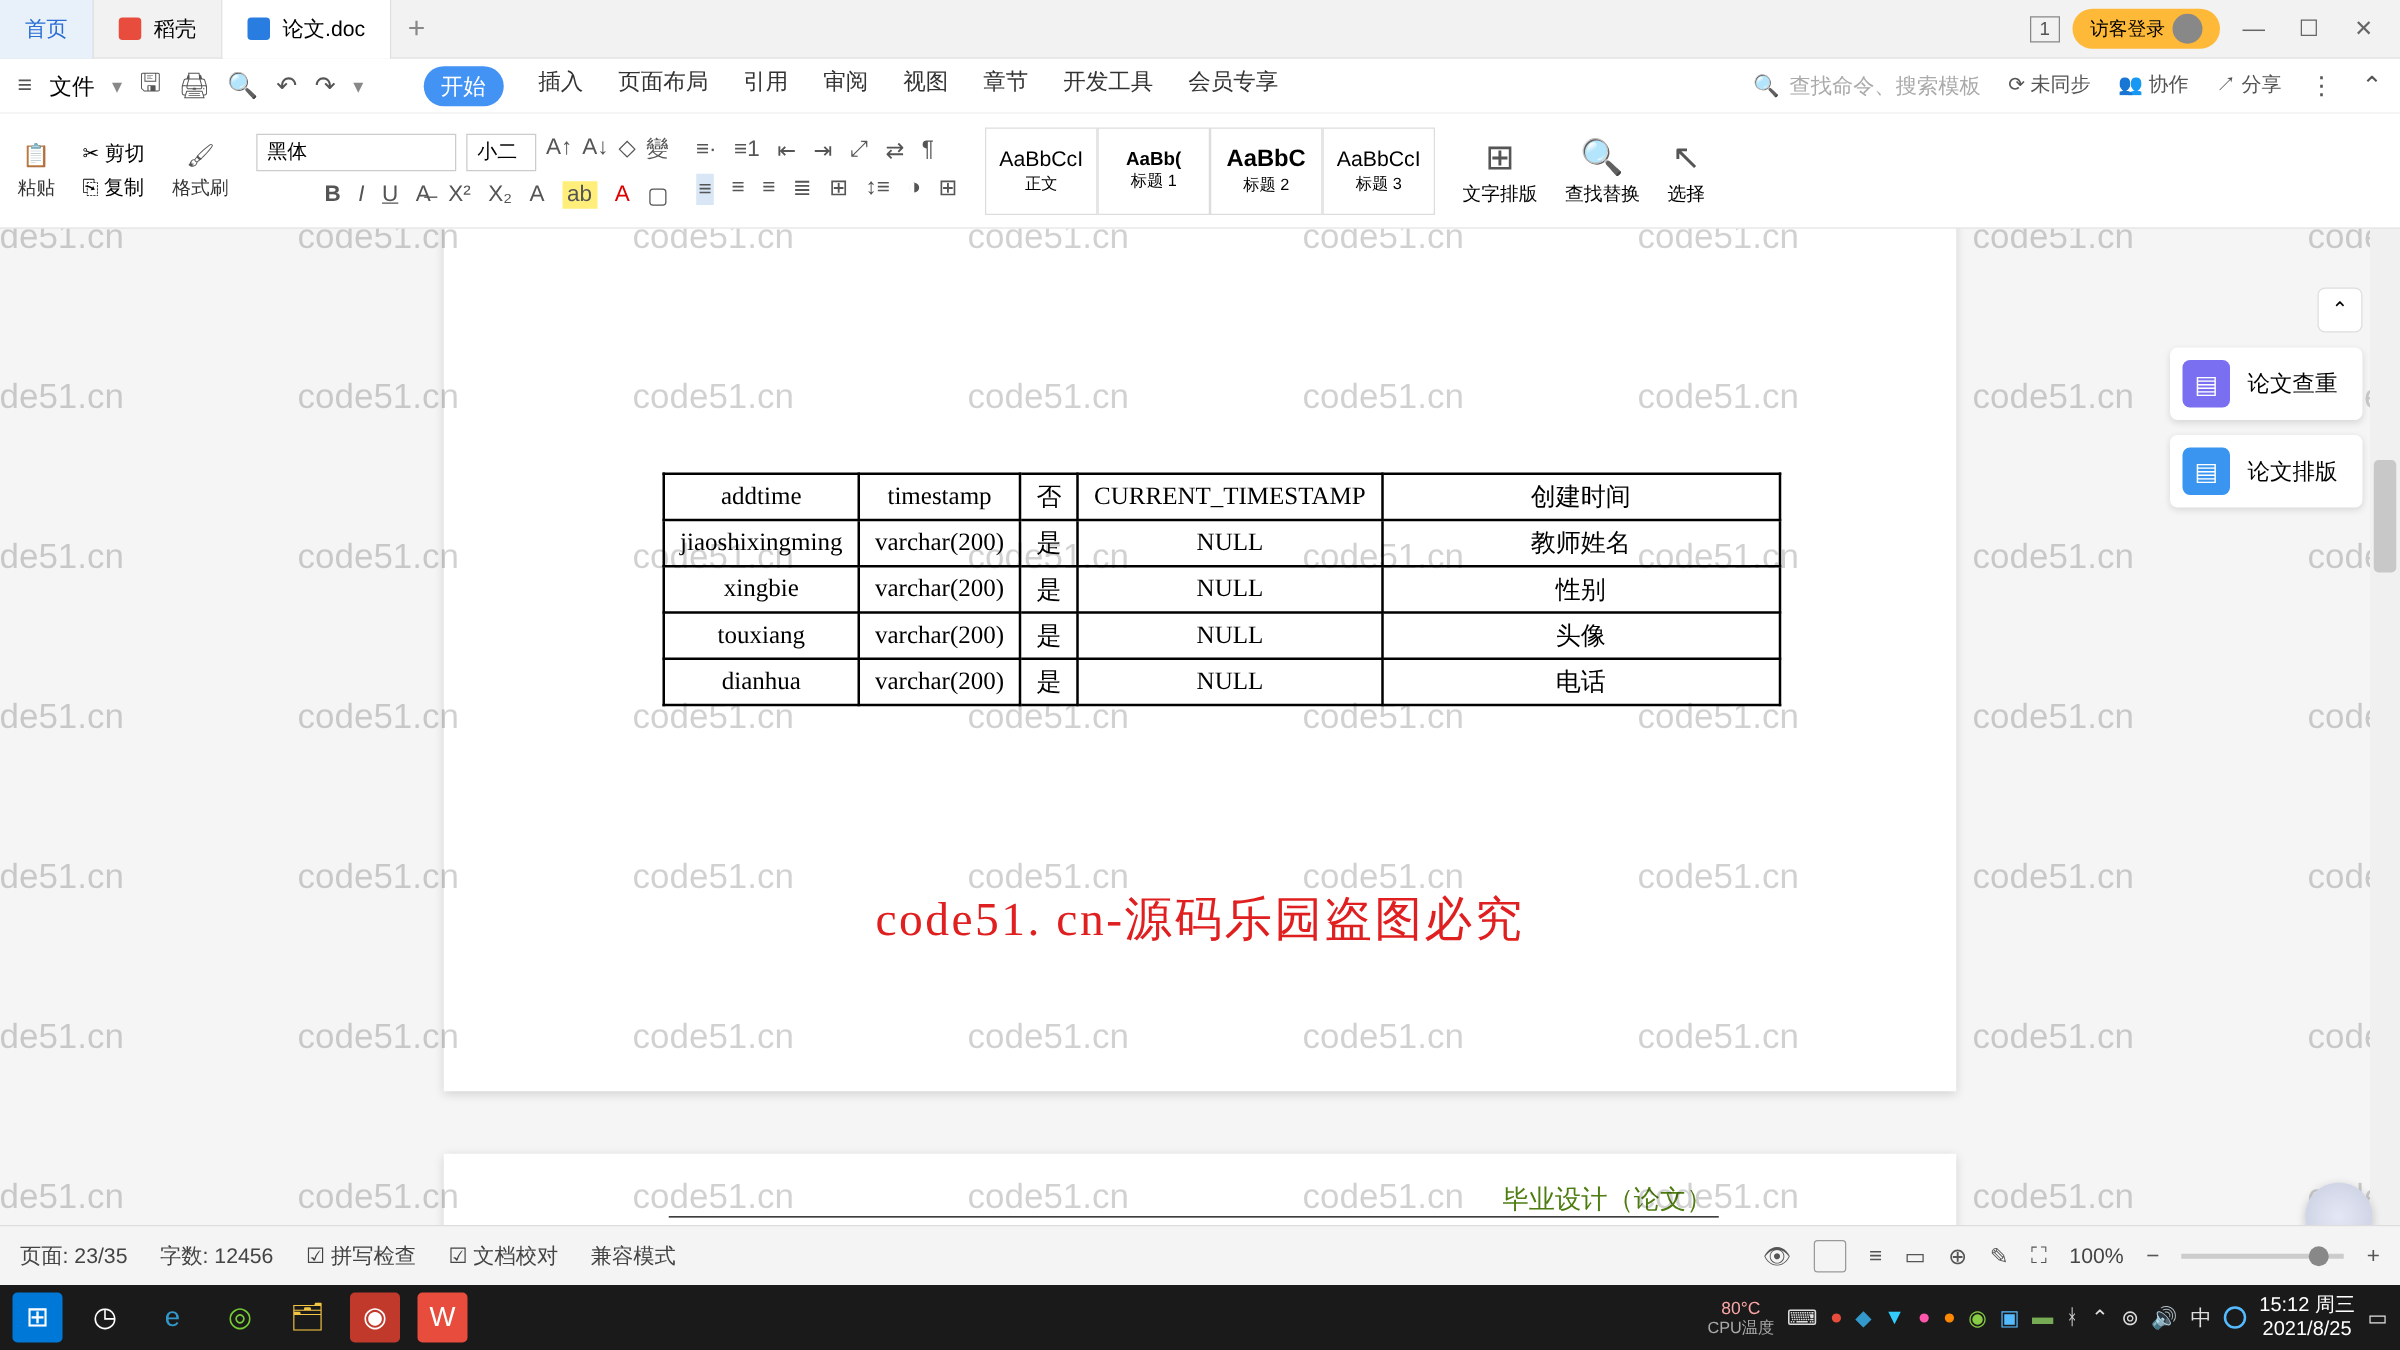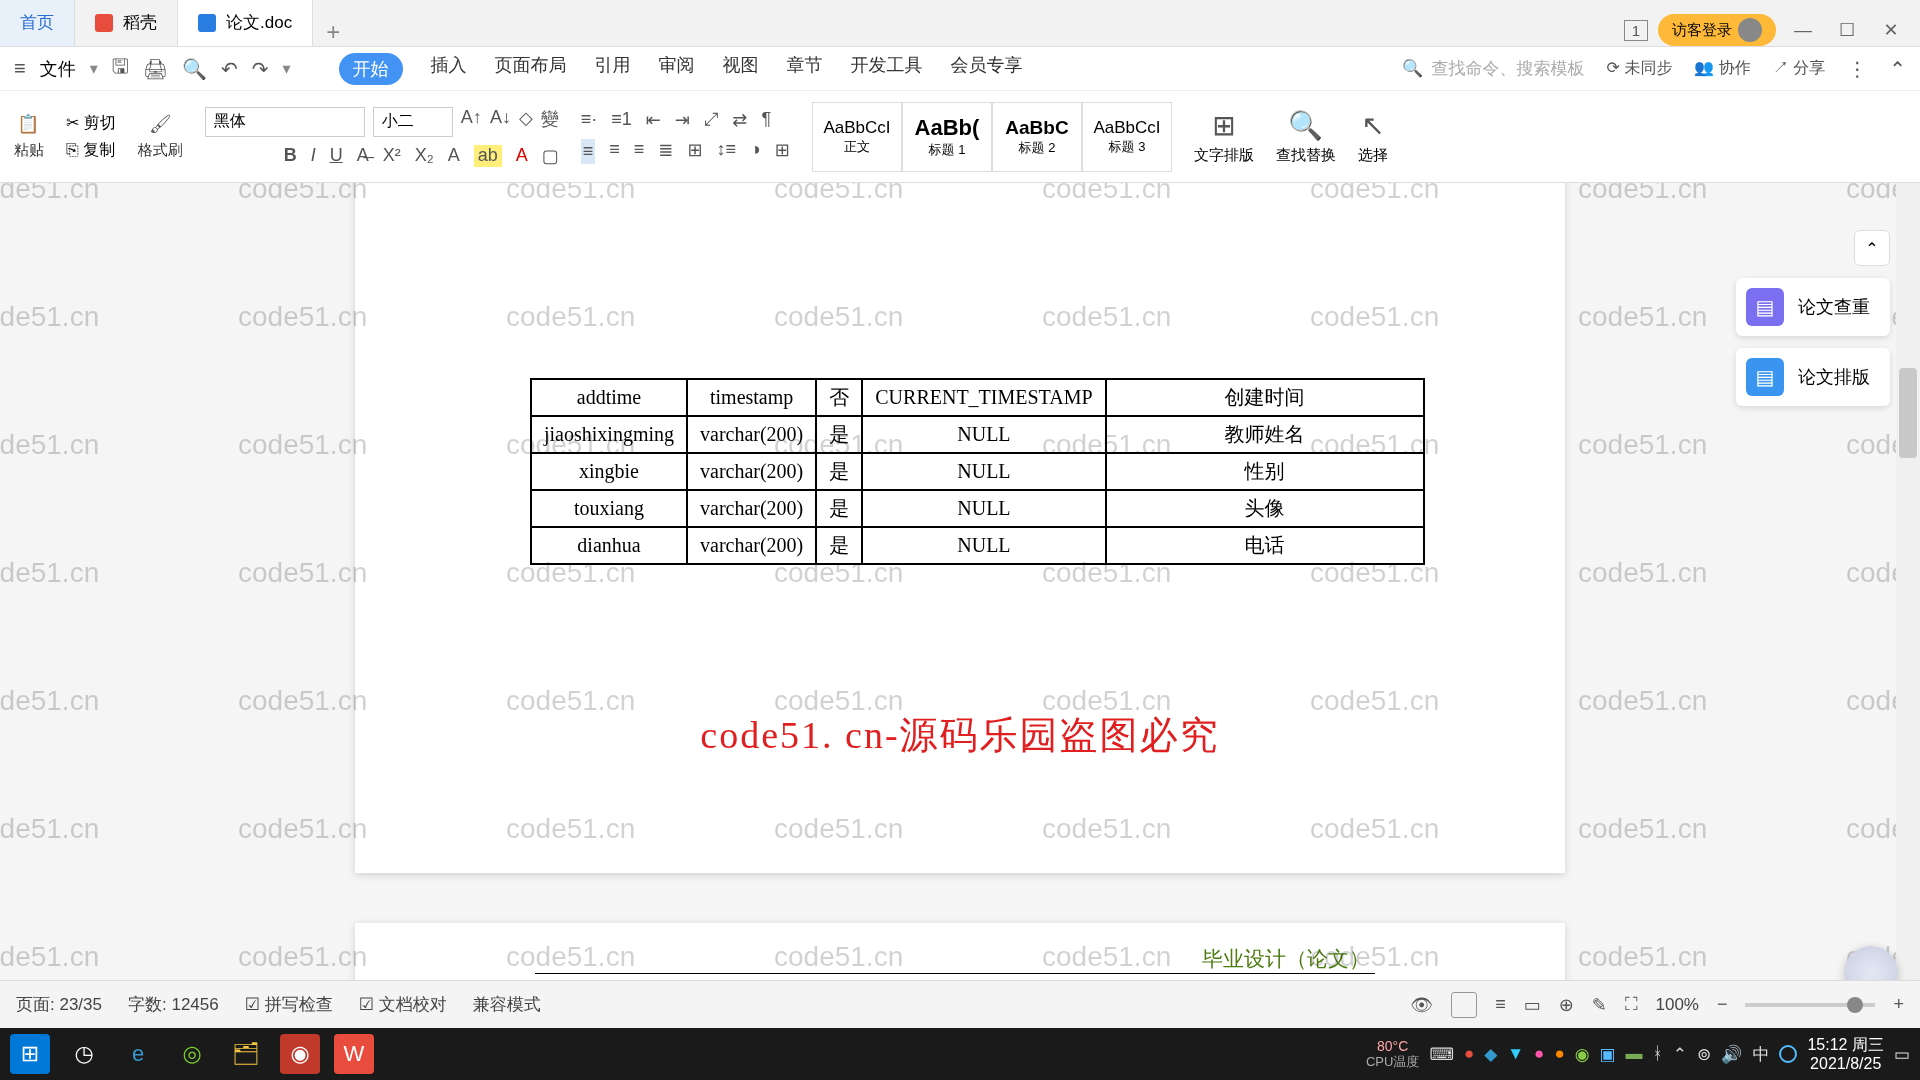--- a/index.html
+++ b/index.html
@@ -1,17 +1,17 @@
 <!DOCTYPE html>
 <html><head>
 <meta charset="utf-8">
 <style>
 *{box-sizing:border-box;margin:0;padding:0;font-family:"Microsoft YaHei",sans-serif}
 body{width:1920px;height:1080px;overflow:hidden;background:#fff;position:relative}
-.titlebar{height:47px;background:#f2f2f2;display:flex;align-items:flex-end;border-bottom:1px solid #ddd}
+.titlebar{height:47px;background:#f2f2f2;display:flex;align-items:center;border-bottom:1px solid #ddd}
 .tab{height:47px;display:flex;align-items:center;padding:0 20px;gap:10px;font-size:17px;border-right:1px solid #ddd;cursor:pointer}
 .tab.home{background:#e8f0fa;color:#2a6ed4}
 .tab.doc{background:#fff}
 .tab-icon{width:18px;height:18px;border-radius:3px;display:inline-block}
 .tab.d .tab-icon{background:#e74c3c}
 .tab.doc .tab-icon{background:#2a7de0}
 .newtab{width:40px;display:flex;justify-content:center;font-size:24px;color:#888;cursor:pointer}
 .titlebar-right{margin-left:auto;display:flex;align-items:center;gap:10px;padding-right:12px}
 .num-badge{border:1px solid #888;padding:1px 7px;font-size:15px;color:#555}
 .login-pill{background:#ffb938;border-radius:18px;padding:4px 14px;font-size:15px;display:flex;align-items:center;gap:6px}
@@ -25,25 +25,25 @@
 .tb1-menu.active{background:#4393f4;color:#fff;padding:4px 14px;border-radius:16px}
 .tb1-right{margin-left:auto;display:flex;align-items:center;gap:22px;color:#555}
 .search-box{color:#aaa;font-size:17px;display:flex;align-items:center;gap:8px}
 .ribbon{height:92px;display:flex;align-items:center;padding:0 14px;gap:22px;border-bottom:1px solid #ddd;background:#fff}
 .rgroup{display:flex;flex-direction:column;gap:6px;align-items:center}
 .rgroup-h{display:flex;gap:10px;align-items:center}
 .ricon{font-size:18px;color:#555;cursor:pointer}
 .rlabel{font-size:15px;color:#333}
 .font-sel{display:flex;gap:8px}
 .font-sel input{width:160px;height:30px;border:1px solid #ccc;padding:0 8px;font-size:16px}
-.font-sel input.sz{width:80px}
+.font-sel input.sz{width:56px}
 .style-boxes{display:flex;gap:0}
 .style-box{border:1px solid #ddd;width:90px;height:70px;display:flex;flex-direction:column;align-items:center;justify-content:center;font-size:13px;cursor:pointer}
 .style-box.b1 .prev{font-size:17px}
-.style-box.b2 .prev{font-weight:bold;font-size:22px}
+.style-box.b2 .prev{font-weight:bold;font-size:15px}
 .style-box.b3 .prev{font-weight:bold;font-size:19px}
 .style-box.b4 .prev{font-size:17px}
 .vbtn{display:flex;flex-direction:column;align-items:center;gap:4px;cursor:pointer}
 .vbtn .ic{font-size:28px;color:#555}
 .vbtn .tx{font-size:15px}
 .doc-area{position:absolute;top:183px;left:0;right:24px;bottom:48px;background:#f5f5f5;overflow:hidden}
 .page{position:absolute;background:#fff;box-shadow:0 2px 8px rgba(0,0,0,.15);left:355px;width:1210px}
 .page1{top:-140px;height:830px}
 .page2{top:740px;height:600px}
 .dtable{border-collapse:collapse;margin:0 auto;position:absolute}

